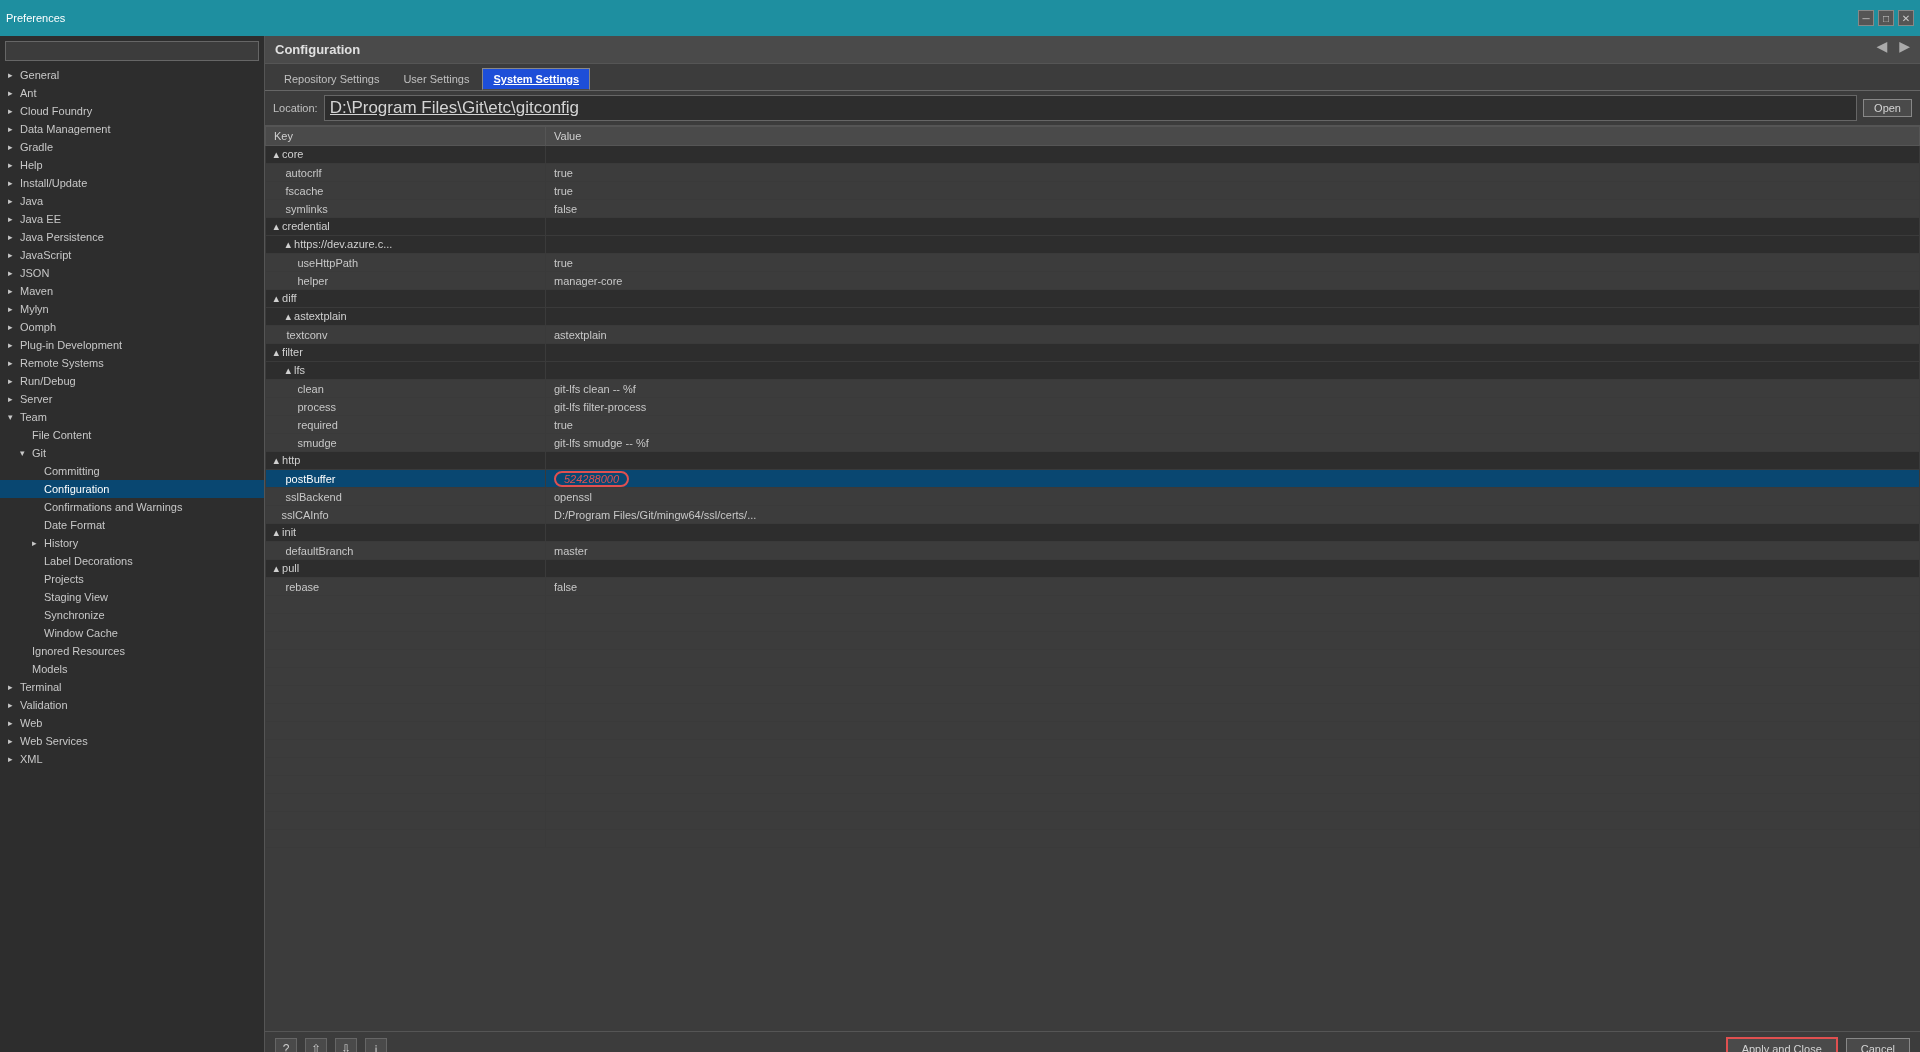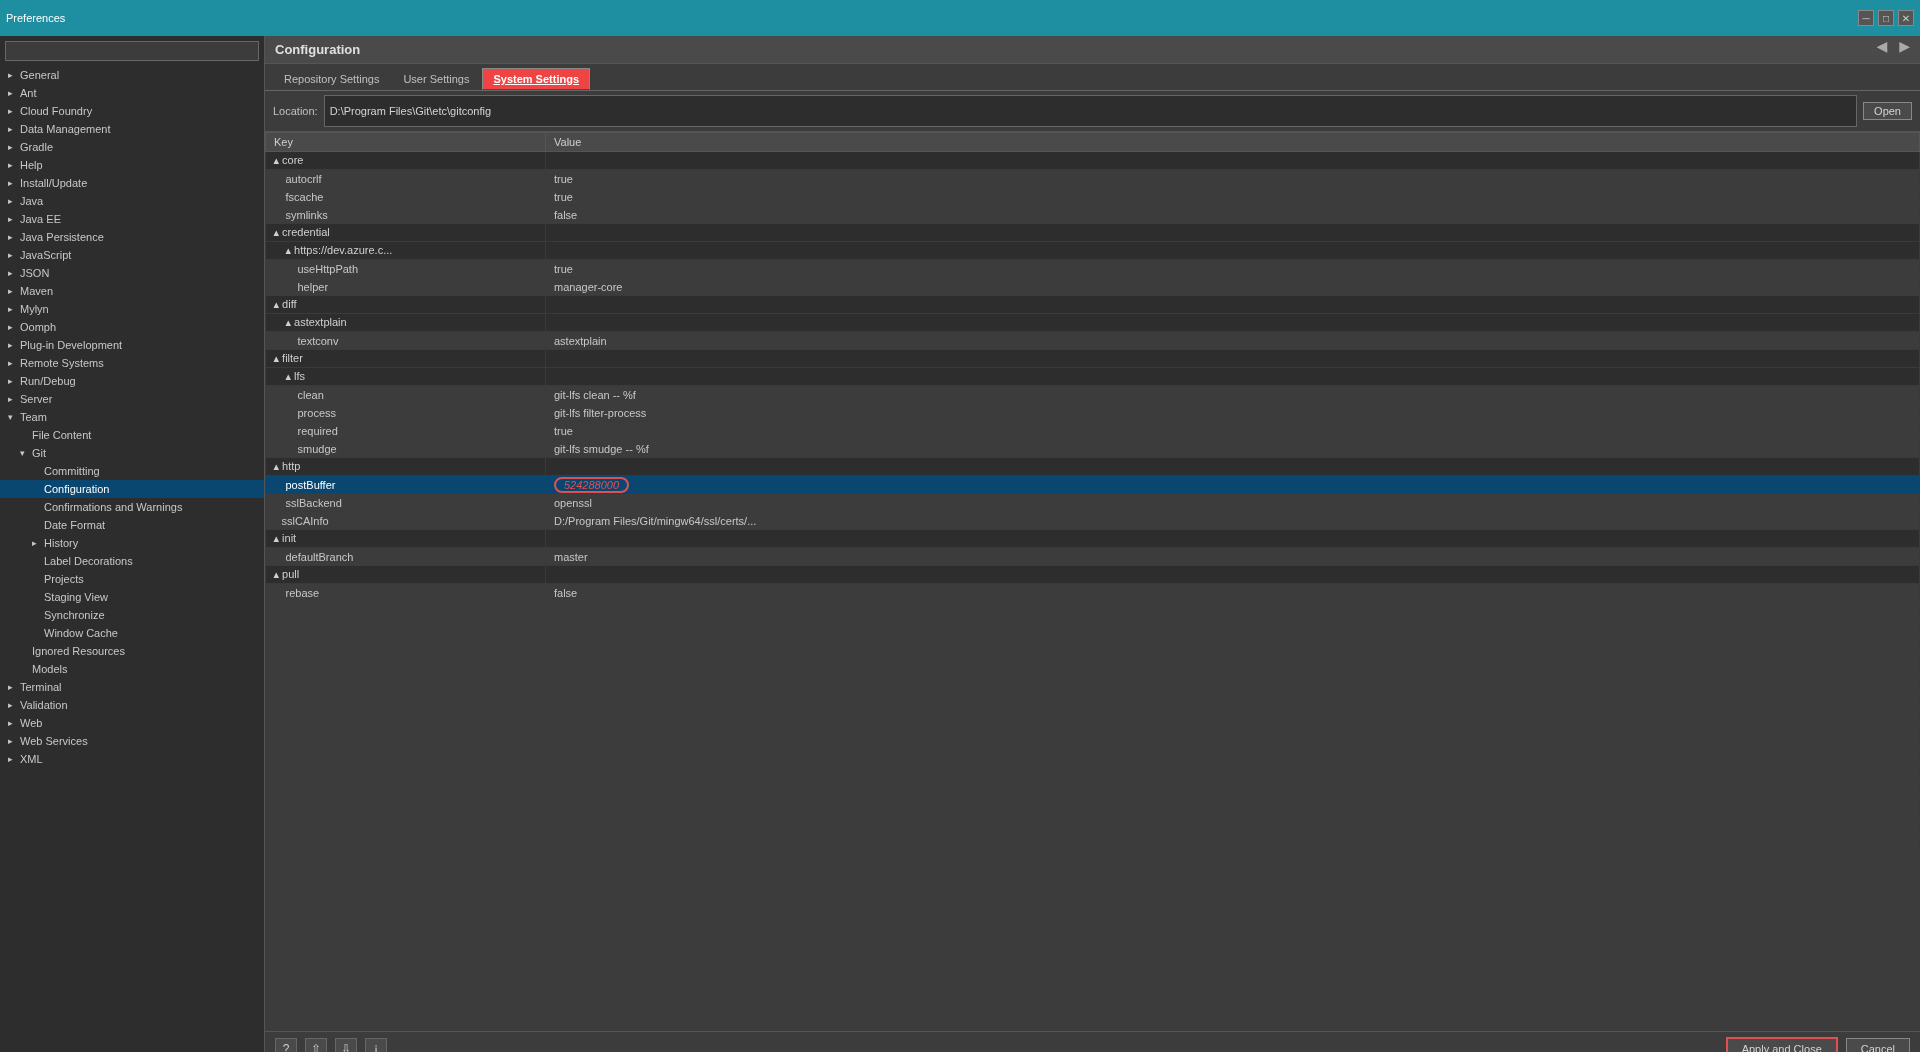--- a/index.html
+++ b/index.html
@@ -107,21 +107,21 @@
     }
     .tab {
       padding: 4px 10px;
       cursor: pointer;
       color: #c0c0c0;
       font-size: 11px;
       border: 1px solid transparent;
       background: transparent;
     }
     .tab.active {
-      background: #ef4444;
+      background: #1d4ed8;
       border: 1px solid #888;
       border-bottom: 1px solid #4a4a4a;
       color: #fff;
       font-weight: bold;
       text-decoration: underline;
     }
 
     
     .location-bar {
       display: flex;
@@ -130,23 +130,24 @@
       background: #3c3c3c;
       border-bottom: 1px solid #555;
       gap: 6px;
     }
     .location-label { color: #c0c0c0; font-size: 11px; }
     .location-input {
       flex: 1;
       background: #2d2d2d;
       border: 1px solid #666;
       color: #d4d4d4;
-      padding: 9px 5px;
-      font-size: 11px;
+      padding: 2px 5px;
+      font-size: 17px;
       outline: none;
+      text-decoration: underline;
     }
     .open-btn {
       background: #4a4a4a;
       border: 1px solid #888;
       color: #d4d4d4;
       padding: 2px 10px;
       font-size: 11px;
       cursor: pointer;
     }
 
@@ -520,21 +521,21 @@
                 </tr>
                 <tr class="section-header">
                   <td style="padding-left: 8px;">▴  diff</td>
                   <td></td>
                 </tr>
                 <tr class="section-header">
                   <td style="padding-left: 20px;">▴  astextplain</td>
                   <td></td>
                 </tr>
                 <tr>
-                  <td style="padding-left: 32px;">textconv</td>
+                  <td style="padding-left: 21px;">textconv</td>
                   <td>astextplain</td>
                 </tr>
                 <tr class="section-header">
                   <td style="padding-left: 8px;">▴  filter</td>
                   <td></td>
                 </tr>
                 <tr class="section-header">
                   <td style="padding-left: 20px;">▴  lfs</td>
                   <td></td>
                 </tr>

